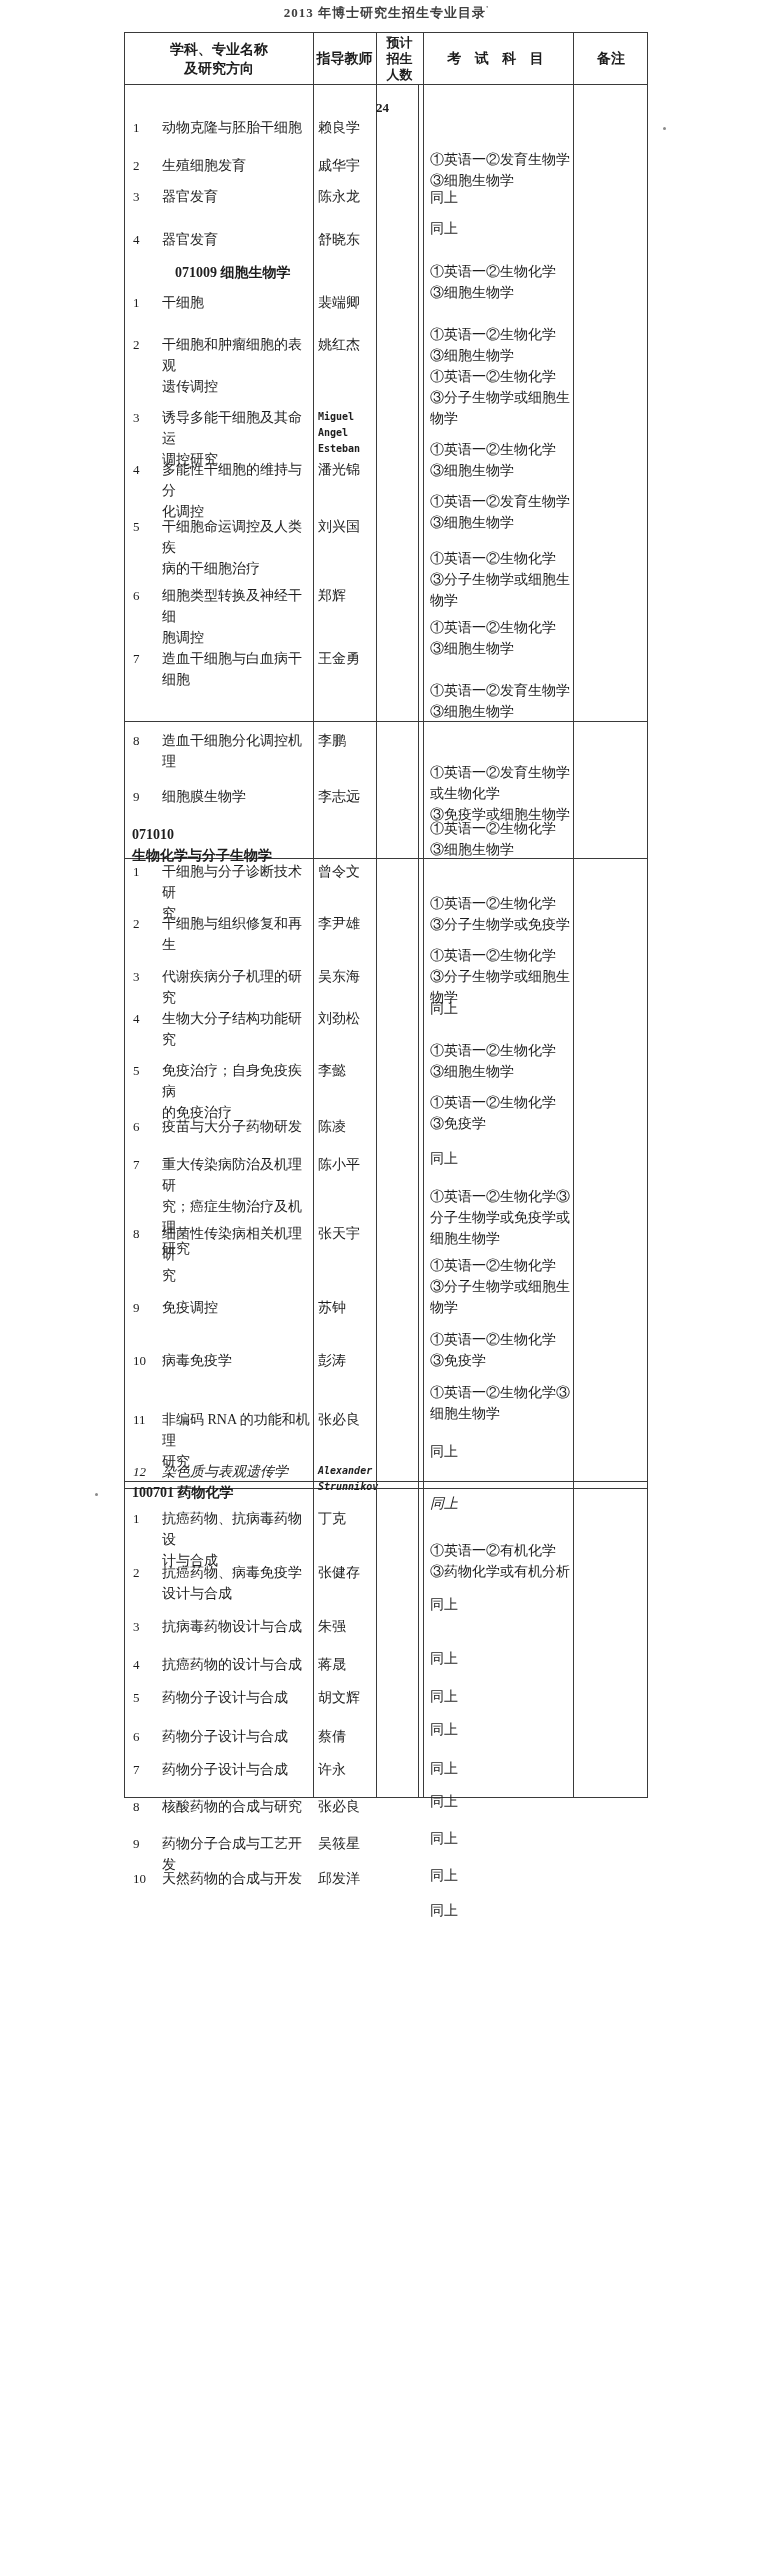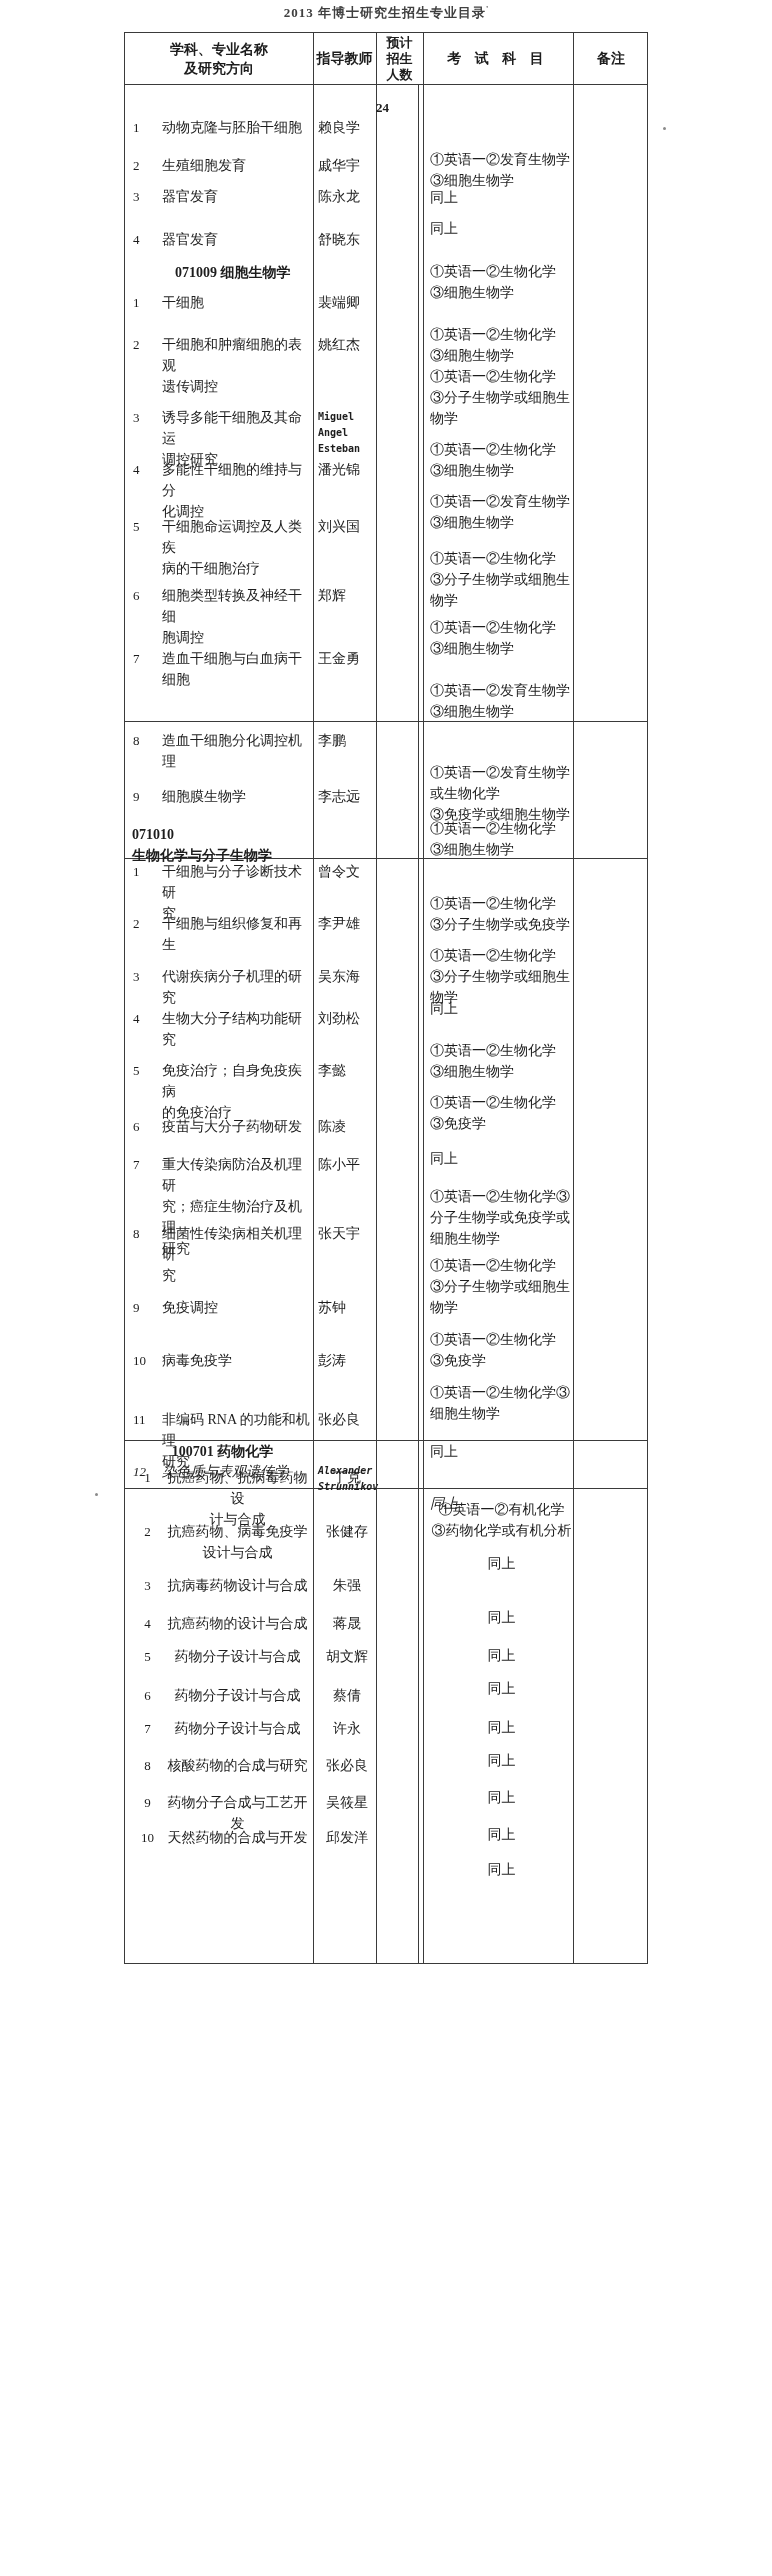--- a/index.html
+++ b/index.html
@@ -12,21 +12,21 @@
     position:absolute;top:4px;left:0;width:773px;text-align:center;
     font-size:13px;font-weight:600;letter-spacing:1px;color:#404040;
   }
   .doc-title .sup{font-size:8px;vertical-align:super;}
   .tblock{
     position:absolute;left:124px;width:524px;box-sizing:border-box;
     border:1px solid #3a3a3a;
   }
   #block1{top:32px;height:827px;}
   #block2{top:721px;height:768px;}
-  #block3{top:1440px;height:524px;text-align:center;}
+  #block3{top:1481px;height:317px;}
   .vsep{position:absolute;top:0;bottom:0;width:1px;background:#3a3a3a;}
   .vsep.v1{left:188px;} .vsep.v2{left:251px;} .vsep.v3{left:293px;}
   .vsep.v4{left:298px;} .vsep.v5{left:448px;}
   #block1 .vsep.v3{top:52px;}
   .header-row{
     display:grid;grid-template-columns:188px 63px 47px 150px 76px;
     height:52px;border-bottom:1px solid #3a3a3a;box-sizing:border-box;
     align-items:center;text-align:center;font-weight:bold;font-size:14px;
   }
   .hdr-cell{white-space:pre-line;line-height:19px;}

